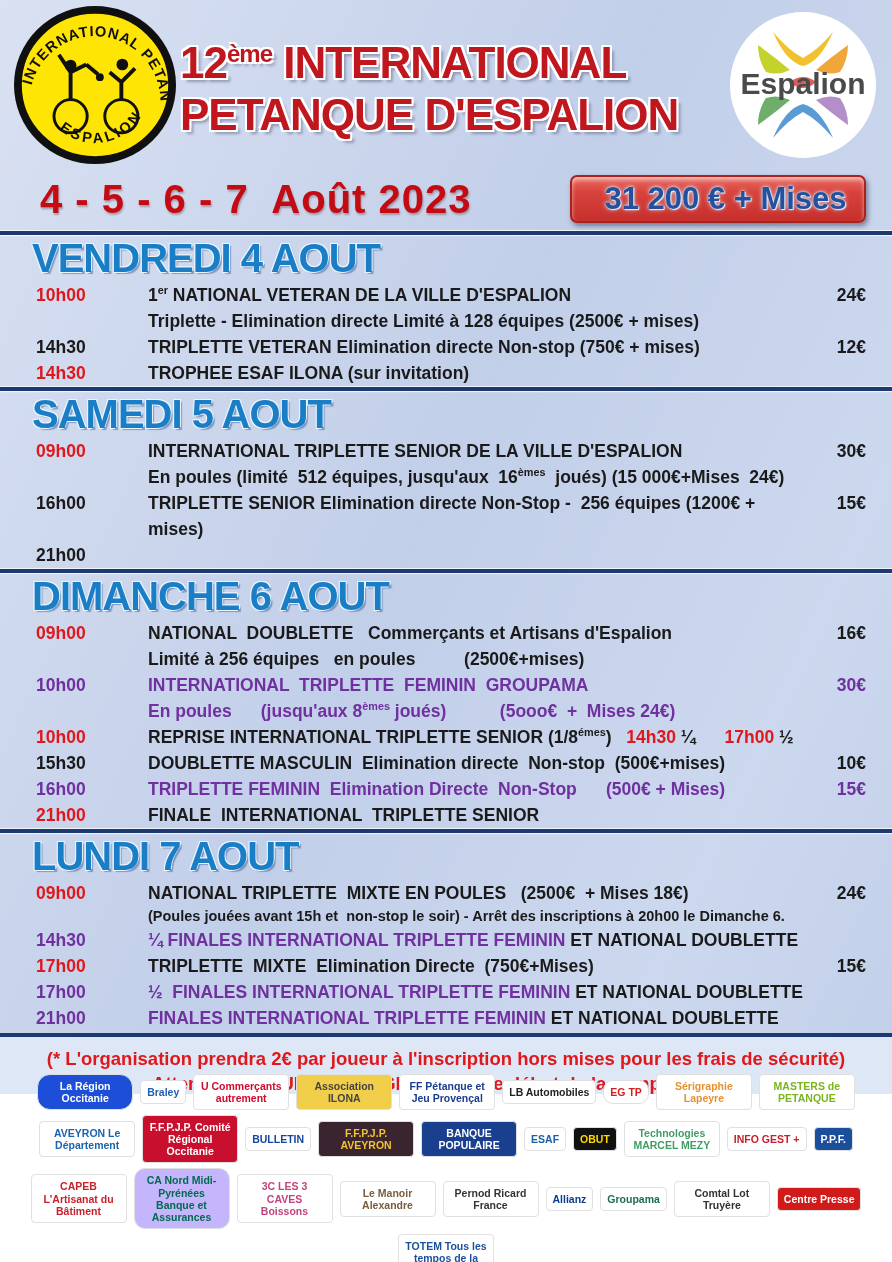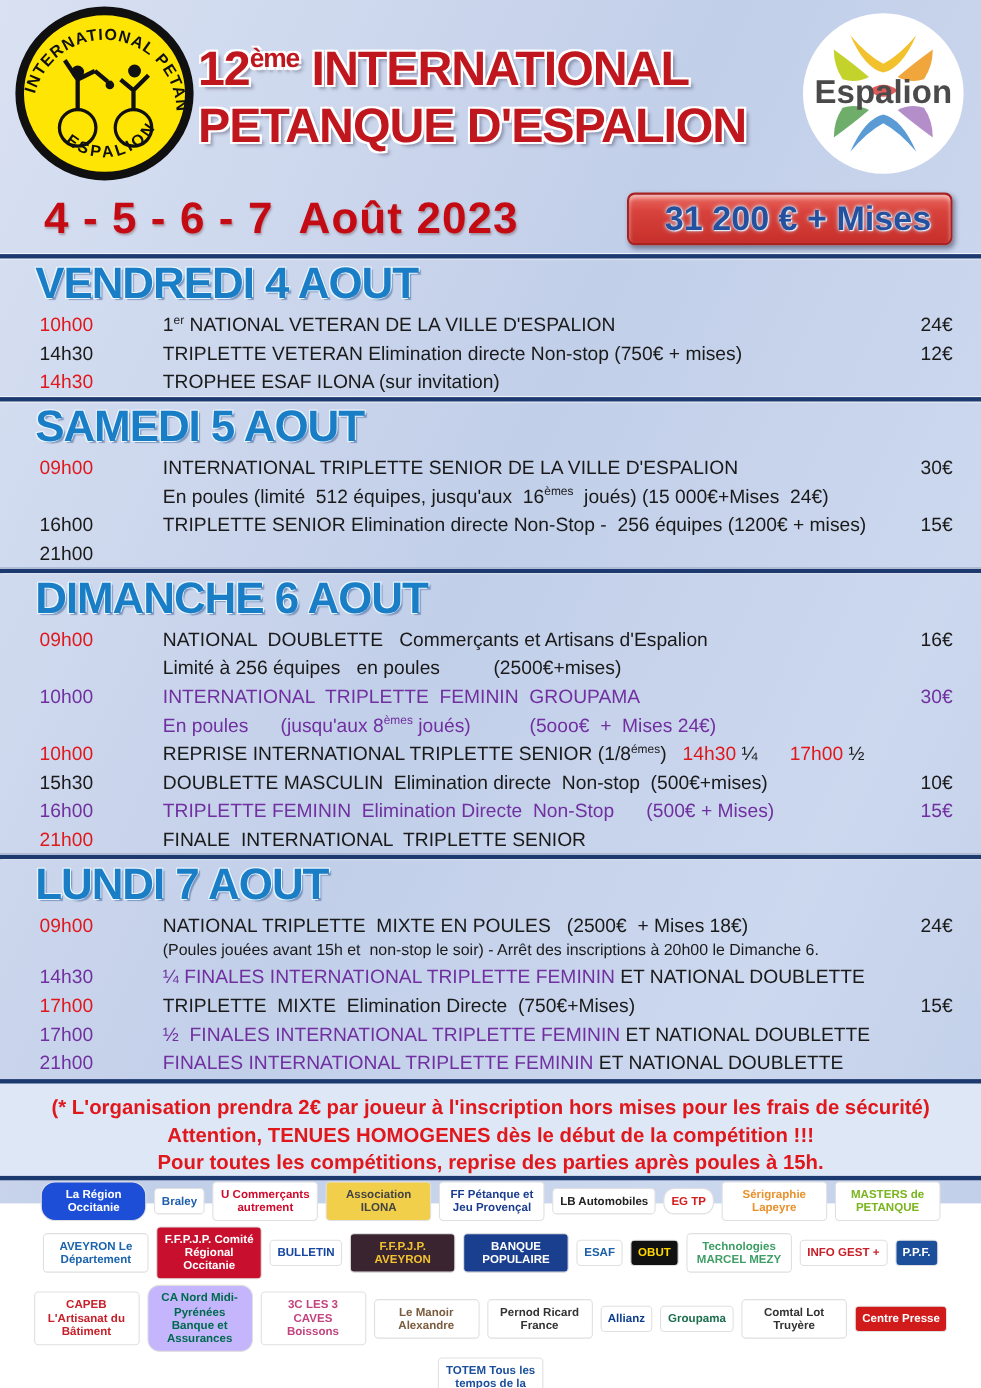--- a/index.html
+++ b/index.html
@@ -29,21 +29,21 @@
     text-shadow:0 0 5px #c9ecff, 0 0 2px #ffffff, 1px 1px 1px #eaf6ff;
     padding-left:15px;
   }
   
   .day-section { width:100%; }
   .day-bar { height:5px; background:#1c3a70; border-top:1px solid #eef3fc; box-shadow:0 1px 1px rgba(255,255,255,.7); }
   .day-title {
     font-size:40px; font-weight:bold; color:#1a7ec6; letter-spacing:-1px; margin:1px 0 2px 32px; line-height:44px;
     text-shadow:-1px -1px 0 #eaf4fd, 1px -1px 0 #eaf4fd, -1px 1px 0 #eaf4fd, 2px 2px 1px rgba(40,80,140,.45);
   }
-  .sched-row { display:flex; padding:0 26px 0 36px; font-weight:normal; font-size:17.5px; line-height:26px; color:#1a1a1a; }
+  .sched-row { display:flex; padding:0 26px 0 36px; font-weight:bold; font-size:17.5px; line-height:26px; color:#1a1a1a; }
   .sched-row.small { font-size:14.5px; line-height:21px; }
   .sched-row .time { flex:0 0 112px; }
   .sched-row .desc { flex:1; white-space:pre-wrap; }
   .sched-row .price { flex:0 0 60px; text-align:right; }
   .c-red { color:#e0181c; }
   .c-purple { color:#7030a0; }
   .c-black { color:#1a1a1a; }
   sup { font-size:62%; vertical-align:super; line-height:0; }
   
   .notes {
@@ -115,20 +115,25 @@
   </div>
 
   <div>
       <section class="day-section">
         <div class="day-bar"></div>
         <h2 class="day-title">VENDREDI 4 AOUT</h2>
         <div class="sched-row">
           <span class="time c-red">10h00</span>
           <span class="desc"><span class="c-black">1</span><sup class="c-black">er</sup><span class="c-black"> NATIONAL VETERAN DE LA VILLE D'ESPALION</span></span>
           <span class="price c-black">24€</span>
+        </div>
+        <div class="sched-row">
+          <span class="time c-black"></span>
+          <span class="desc"><span class="c-black">Triplette - Elimination directe Limité à 128 équipes (2500€ + mises)</span></span>
+          <span class="price c-black"></span>
         </div>
         <div class="sched-row">
           <span class="time c-black">14h30</span>
           <span class="desc"><span class="c-black">TRIPLETTE VETERAN Elimination directe Non-stop (750€ + mises)</span></span>
           <span class="price c-black">12€</span>
         </div>
         <div class="sched-row">
           <span class="time c-red">14h30</span>
           <span class="desc"><span class="c-black">TROPHEE ESAF ILONA (sur invitation)</span></span>
           <span class="price c-black"></span>

